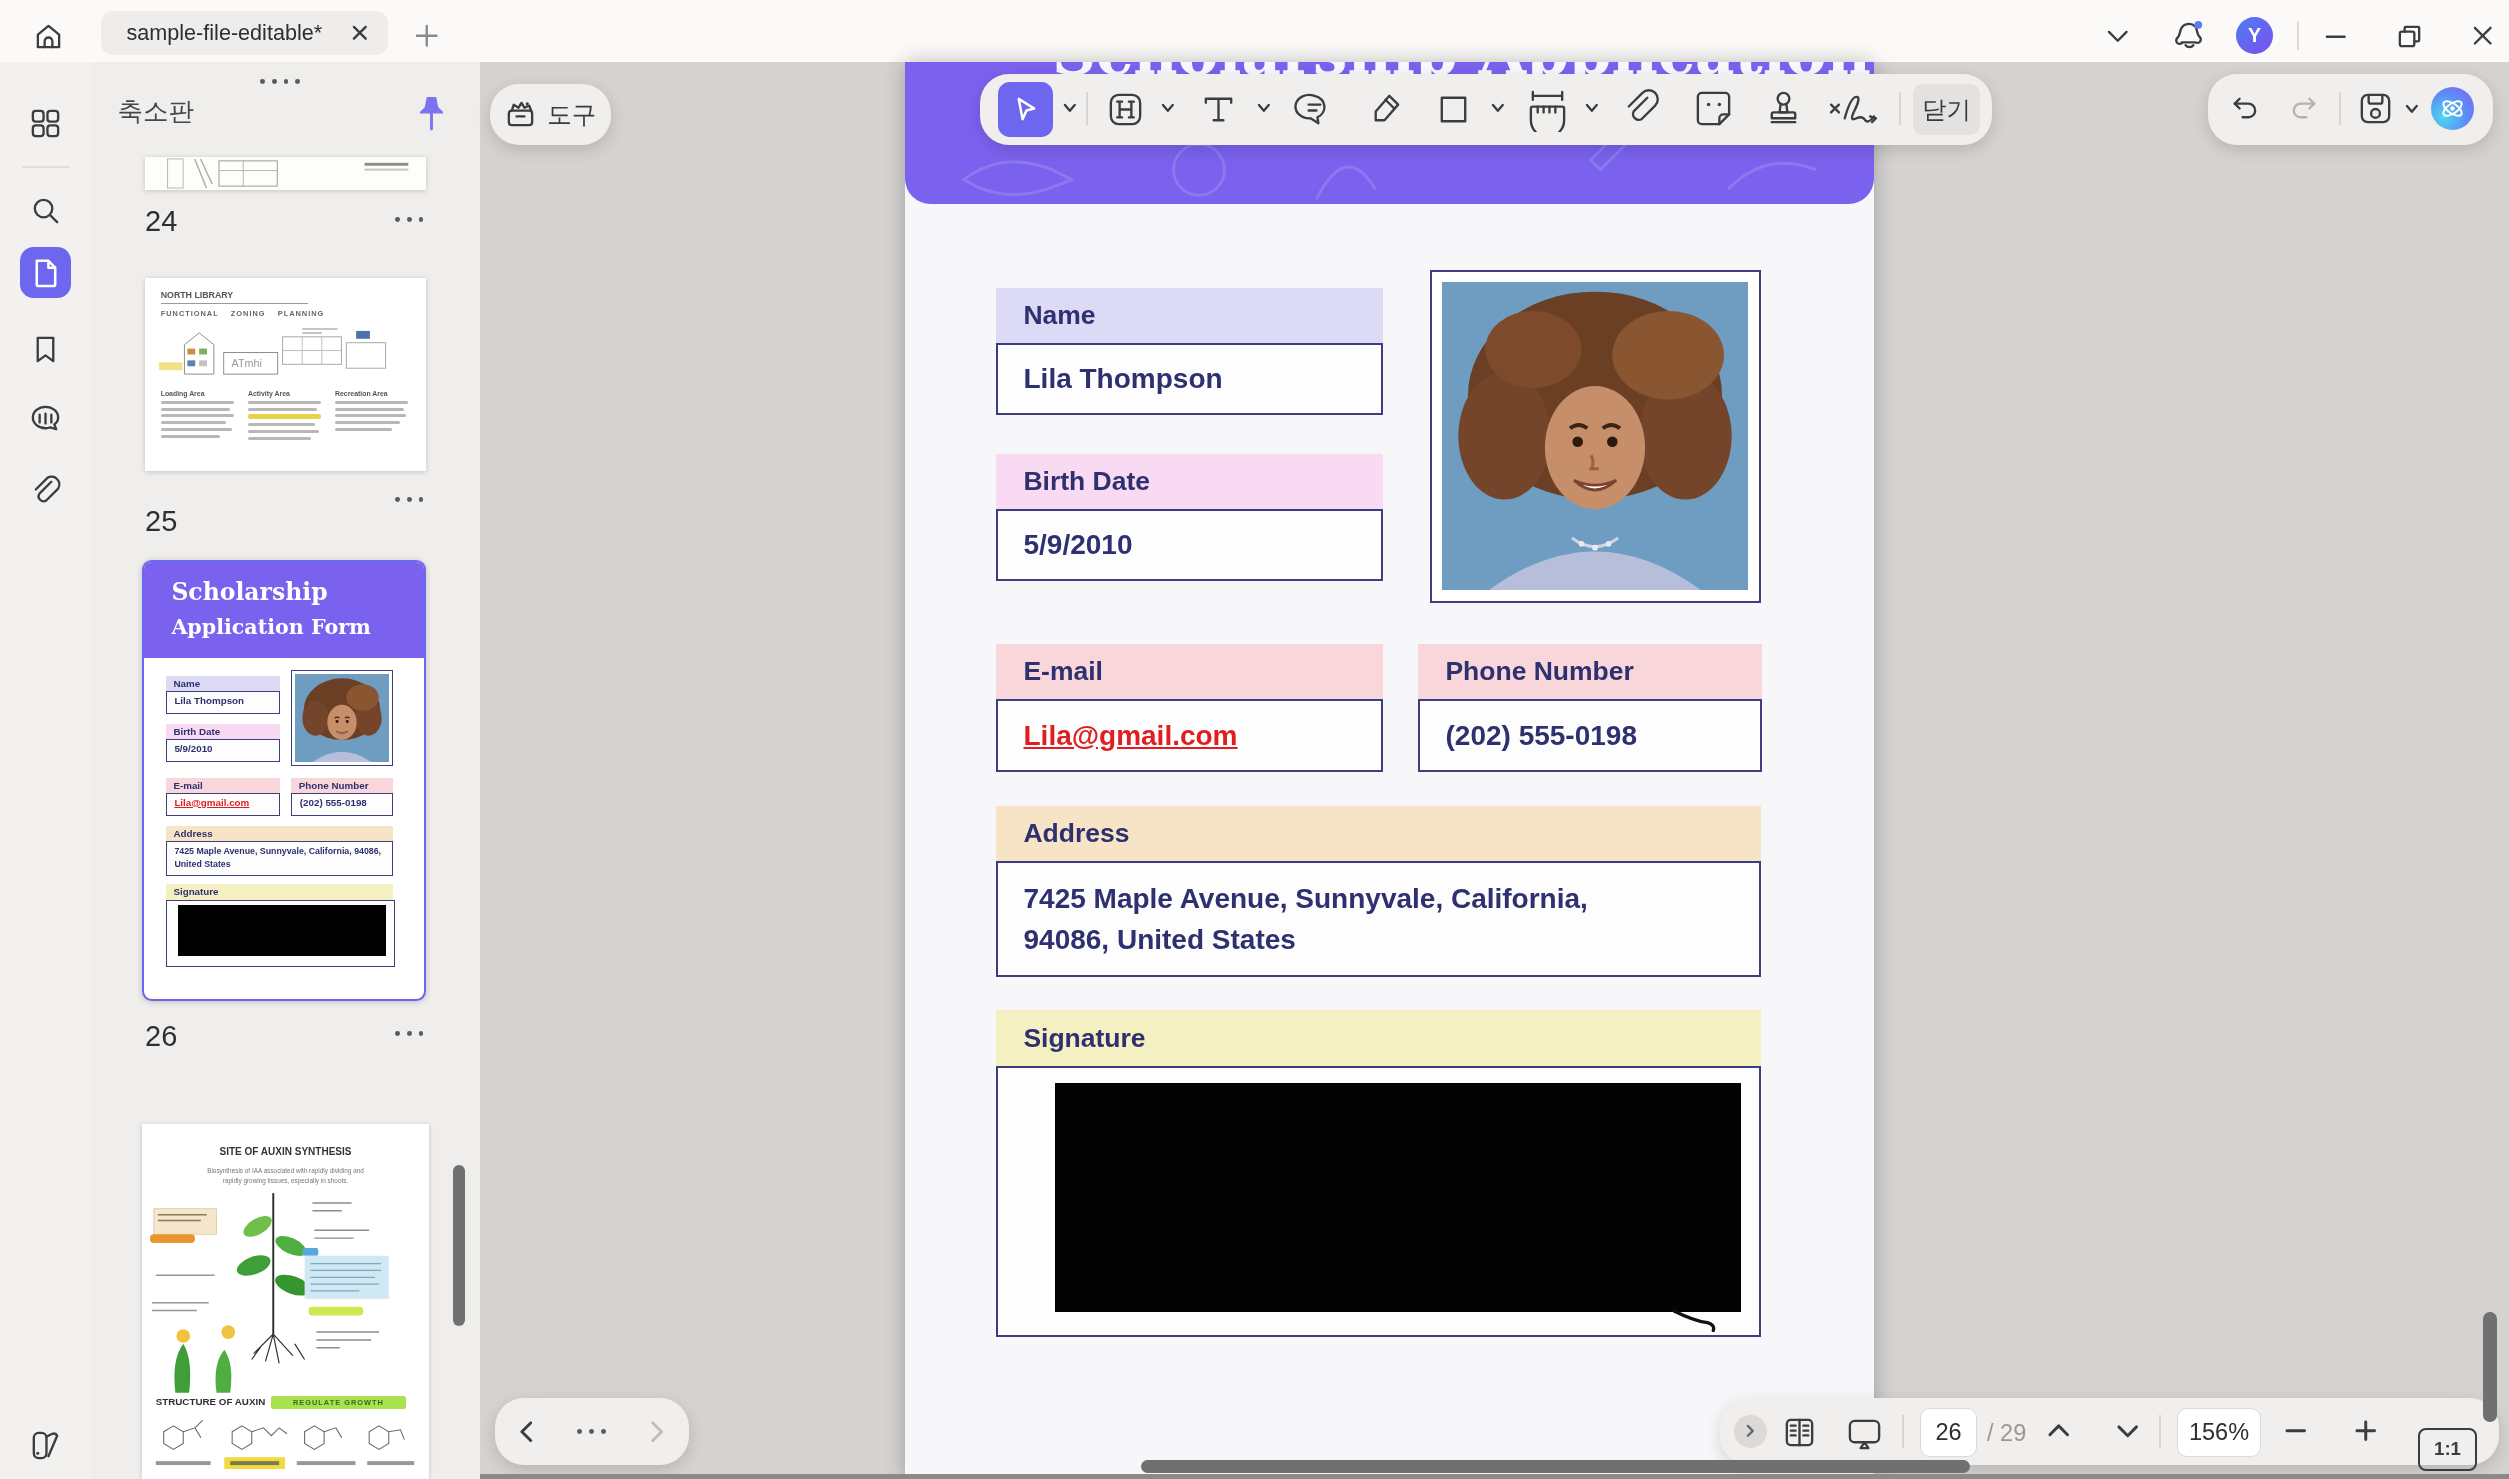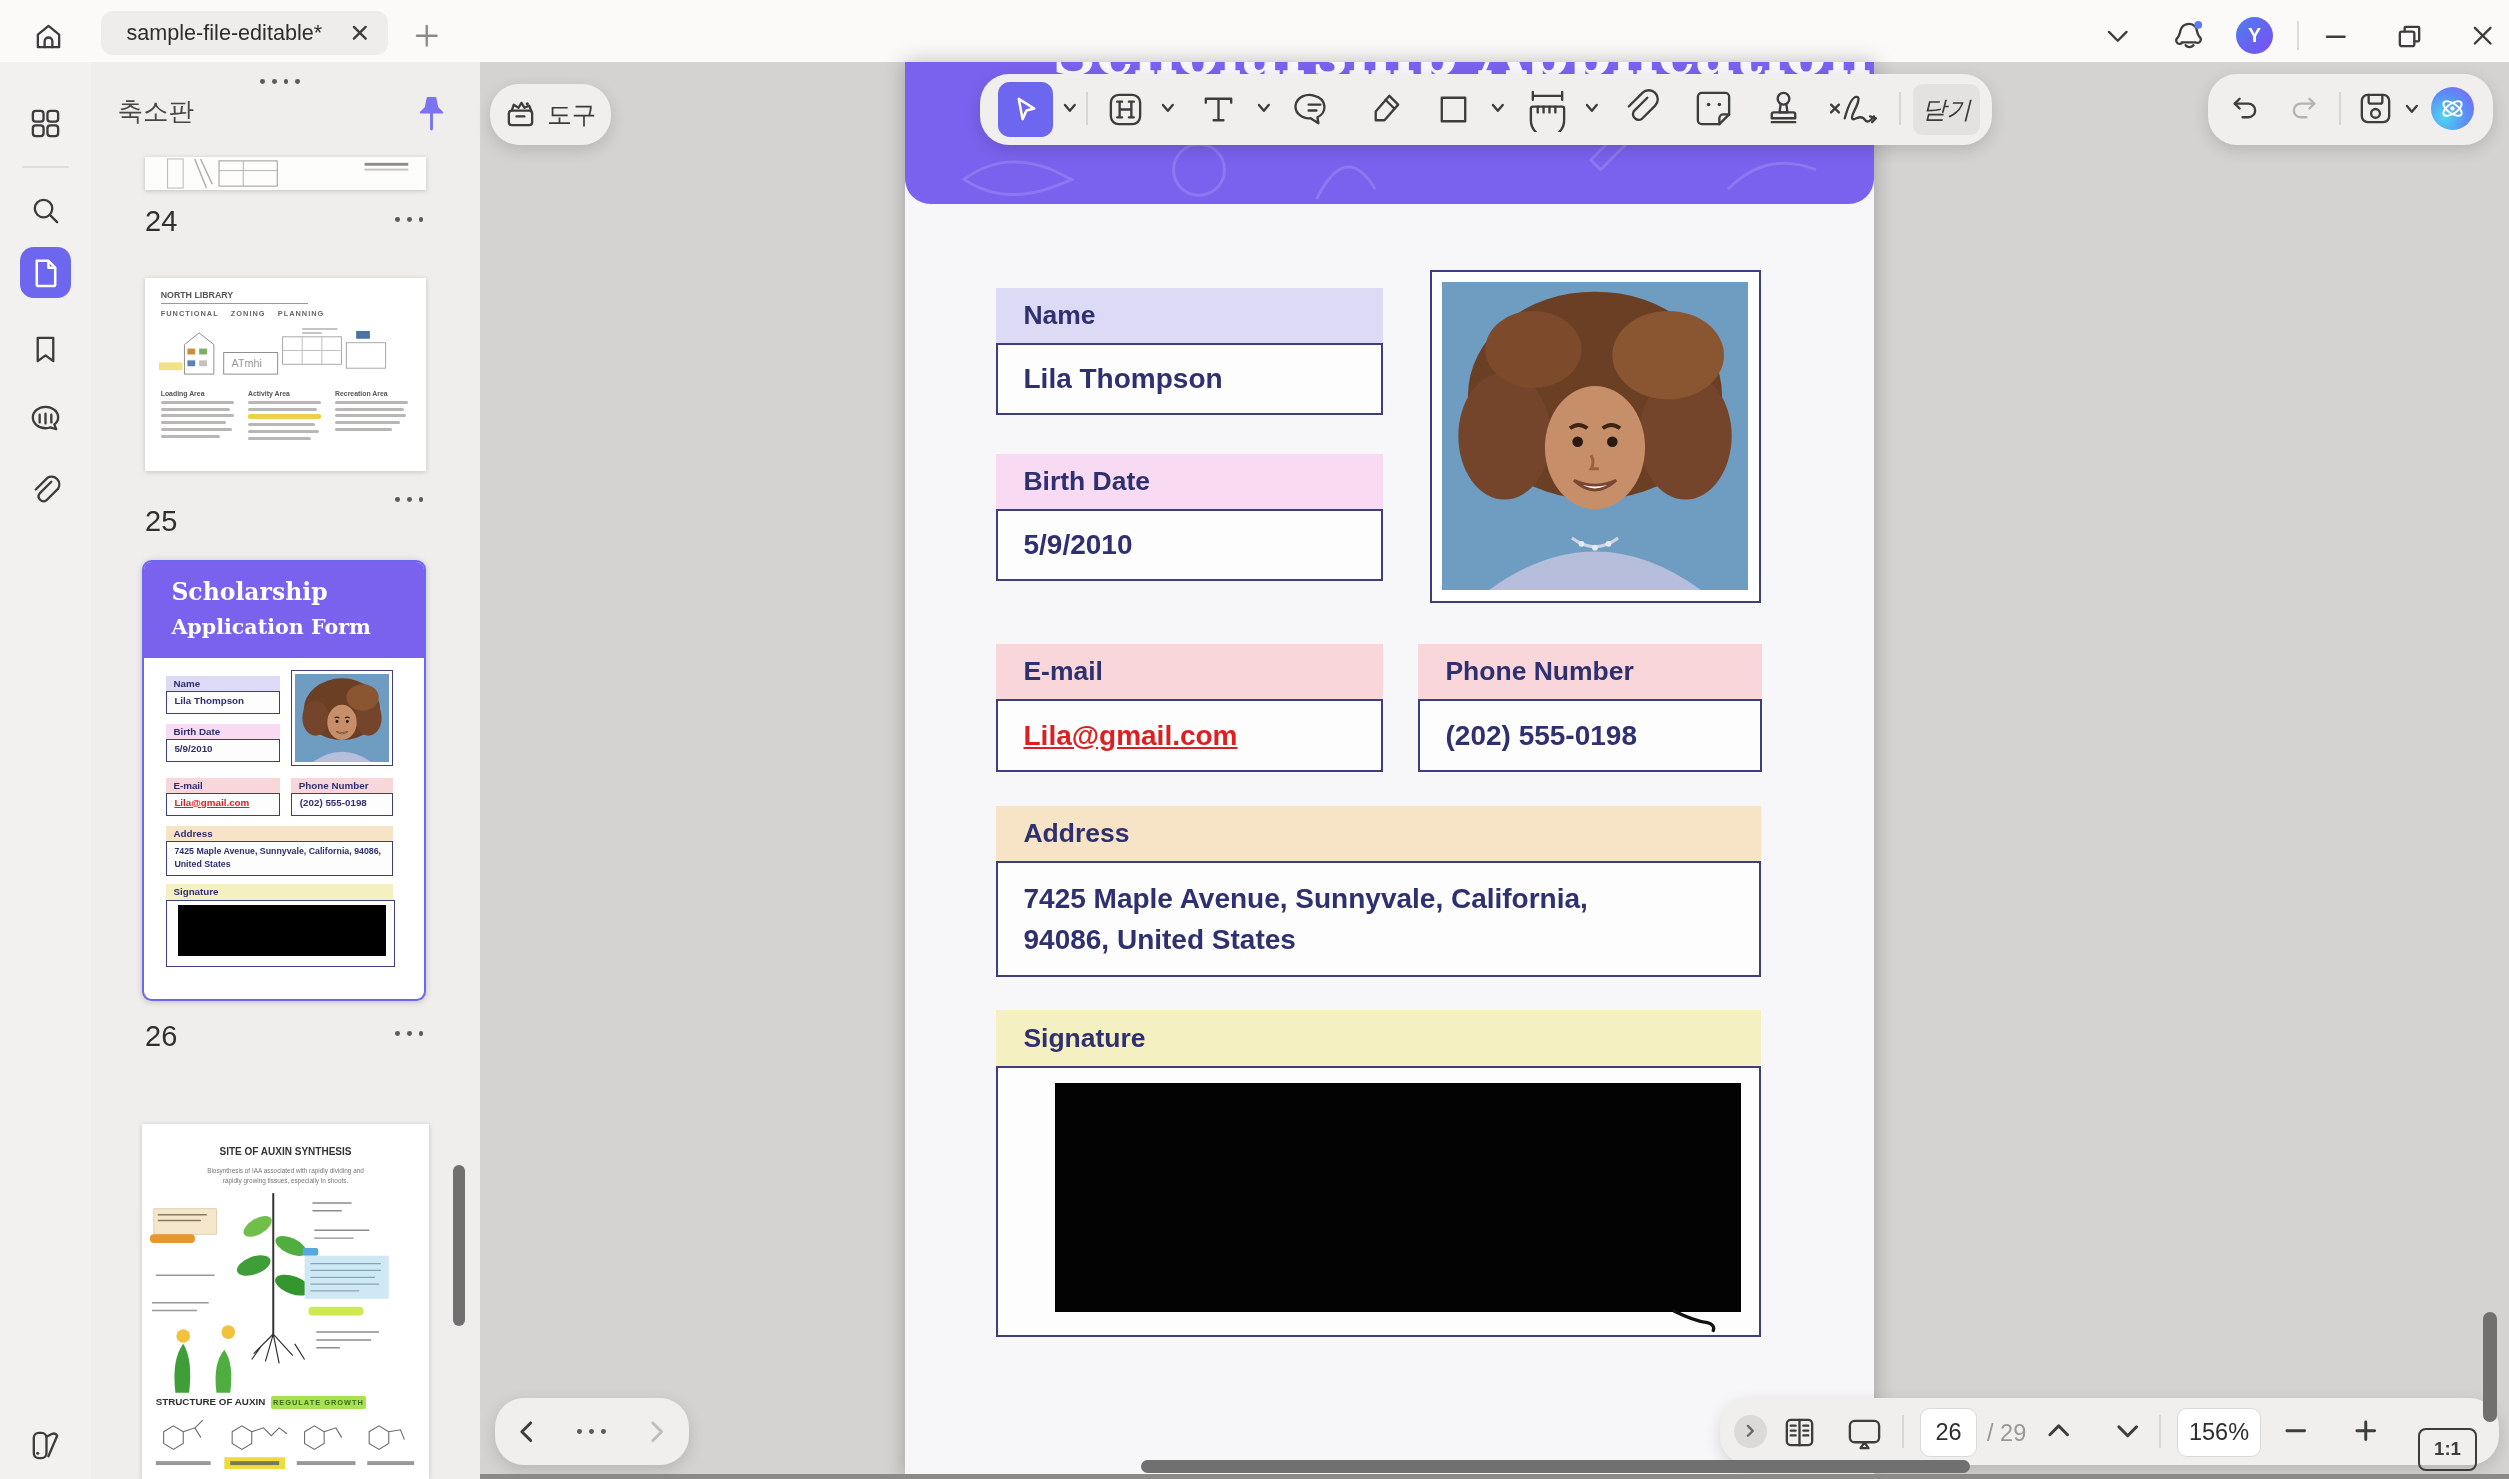--- a/index.html
+++ b/index.html
@@ -317,21 +317,21 @@
       <rect x="160" y="70" width="86" height="44" fill="#cfe8f4"></rect>
       <path d="M166 78 h72 M166 85 h72 M166 92 h66 M166 99 h70 M166 106 h50" stroke="#7fa8bc" stroke-width="1.3"></path>
       <rect x="164" y="122" width="56" height="9" rx="4" fill="#cde94f"></rect>
       <path d="M172 148 h64 M172 156 h56 M172 164 h24" stroke="#8e8c8a" stroke-width="1.5"></path>
       <circle cx="36" cy="152" r="7" fill="#f2c23e"></circle>
         <circle cx="82" cy="148" r="7" fill="#f2c23e"></circle>
       <path d="M28 210 q-4 -34 8 -50 q10 16 6 50 Z" fill="#3f9e38"></path>
       <path d="M70 210 q-4 -30 8 -44 q10 14 6 44 Z" fill="#4fae3f"></path>
     </svg>
     <div style="position:absolute;left:13.7px;top:272px;font-size:9.8px;font-weight:700;color:#2f2f2f;">STRUCTURE OF AUXIN</div>
-    <div style="position:absolute;left:129px;top:272px;font-size:7.4px;font-weight:700;color:#3d6b1f;background:#a9e24f;padding:2px 2px;border-radius:2px;letter-spacing:1px;">REGULATE GROWTH</div>
+    <div style="position:absolute;left:129px;top:272px;font-size:7.4px;font-weight:700;color:#3d6b1f;background:#a9e24f;padding:2px 22px;border-radius:2px;letter-spacing:1px;">REGULATE GROWTH</div>
     <svg style="position:absolute;left:5.9px;top:290px;" width="275" height="61" viewBox="0 0 281 62">
       <g stroke="#6a6a6a" stroke-width="1.1" fill="none">
         <path d="M16 18 l10 -6 10 6 v12 l-10 6 -10 -6 Z M36 18 l12 -4 6 10 M48 14 l8 -8"></path>
         <path d="M86 18 l10 -6 10 6 v12 l-10 6 -10 -6 Z M106 18 l12 -4 8 8 8 -8 8 6"></path>
         <path d="M160 18 l10 -6 10 6 v12 l-10 6 -10 -6 Z M180 18 l12 -4 6 10"></path>
         <path d="M226 18 l10 -6 10 6 v12 l-10 6 -10 -6 Z M246 18 l12 -2 4 10"></path>
       </g>
       <rect x="8" y="48" width="56" height="4" fill="#9a9896"></rect>
       <rect x="78" y="44" width="62" height="12" fill="#f2d93e"></rect>
       <rect x="84" y="48" width="50" height="4" fill="#7a7a52"></rect>
@@ -508,21 +508,21 @@
         </svg>
     </div>
     <div class="abs" style="left:847px;top:15.7px;">
       <svg width="55" height="41" viewBox="0 0 56 42">
           <path class="ic" d="M4 16 l8 8 M12 16 l-8 8"></path>
           <path class="ic" d="M18 30 q6 -22 12 -22 q5 0 -2 14 q-6 12 2 8 q6 -3 9 2 q3 4 9 -4"></path>
           <path class="ic" d="M44 28 l6 2 -4 4"></path>
         </svg>
     </div>
     <div class="abs tdiv" style="left:919px;top:18.6px;"></div>
-    <div class="abs" style="left:933px;top:9.8px;width:67px;height:51px;background:#e4e2e0;border-radius:9.8px;display:flex;align-items:center;justify-content:center;font-size:24.5px;color:#3a3a3a;font-style:italic;">닫기</div>
+    <div class="abs" style="left:933px;top:9.8px;width:67px;height:51px;background:#e4e2e0;border-radius:9.8px;display:flex;align-items:center;justify-content:center;font-size:24.5px;color:#3a3a3a;">닫기</div>
   </div>
 
   <div class="abs floatbar" style="left:1728px;top:11.8px;width:285px;height:71px;">
     <div class="abs" style="left:17.6px;top:17.6px;">
       <svg width="35" height="35" viewBox="0 0 36 36">
           <path class="ic" d="M9 13 h14 a7 7 0 0 1 0 14 h-6"></path>
           <path class="ic" d="M14 8 L9 13 L14 18"></path>
         </svg>
     </div>
     <div class="abs" style="left:80px;top:17.6px;">

